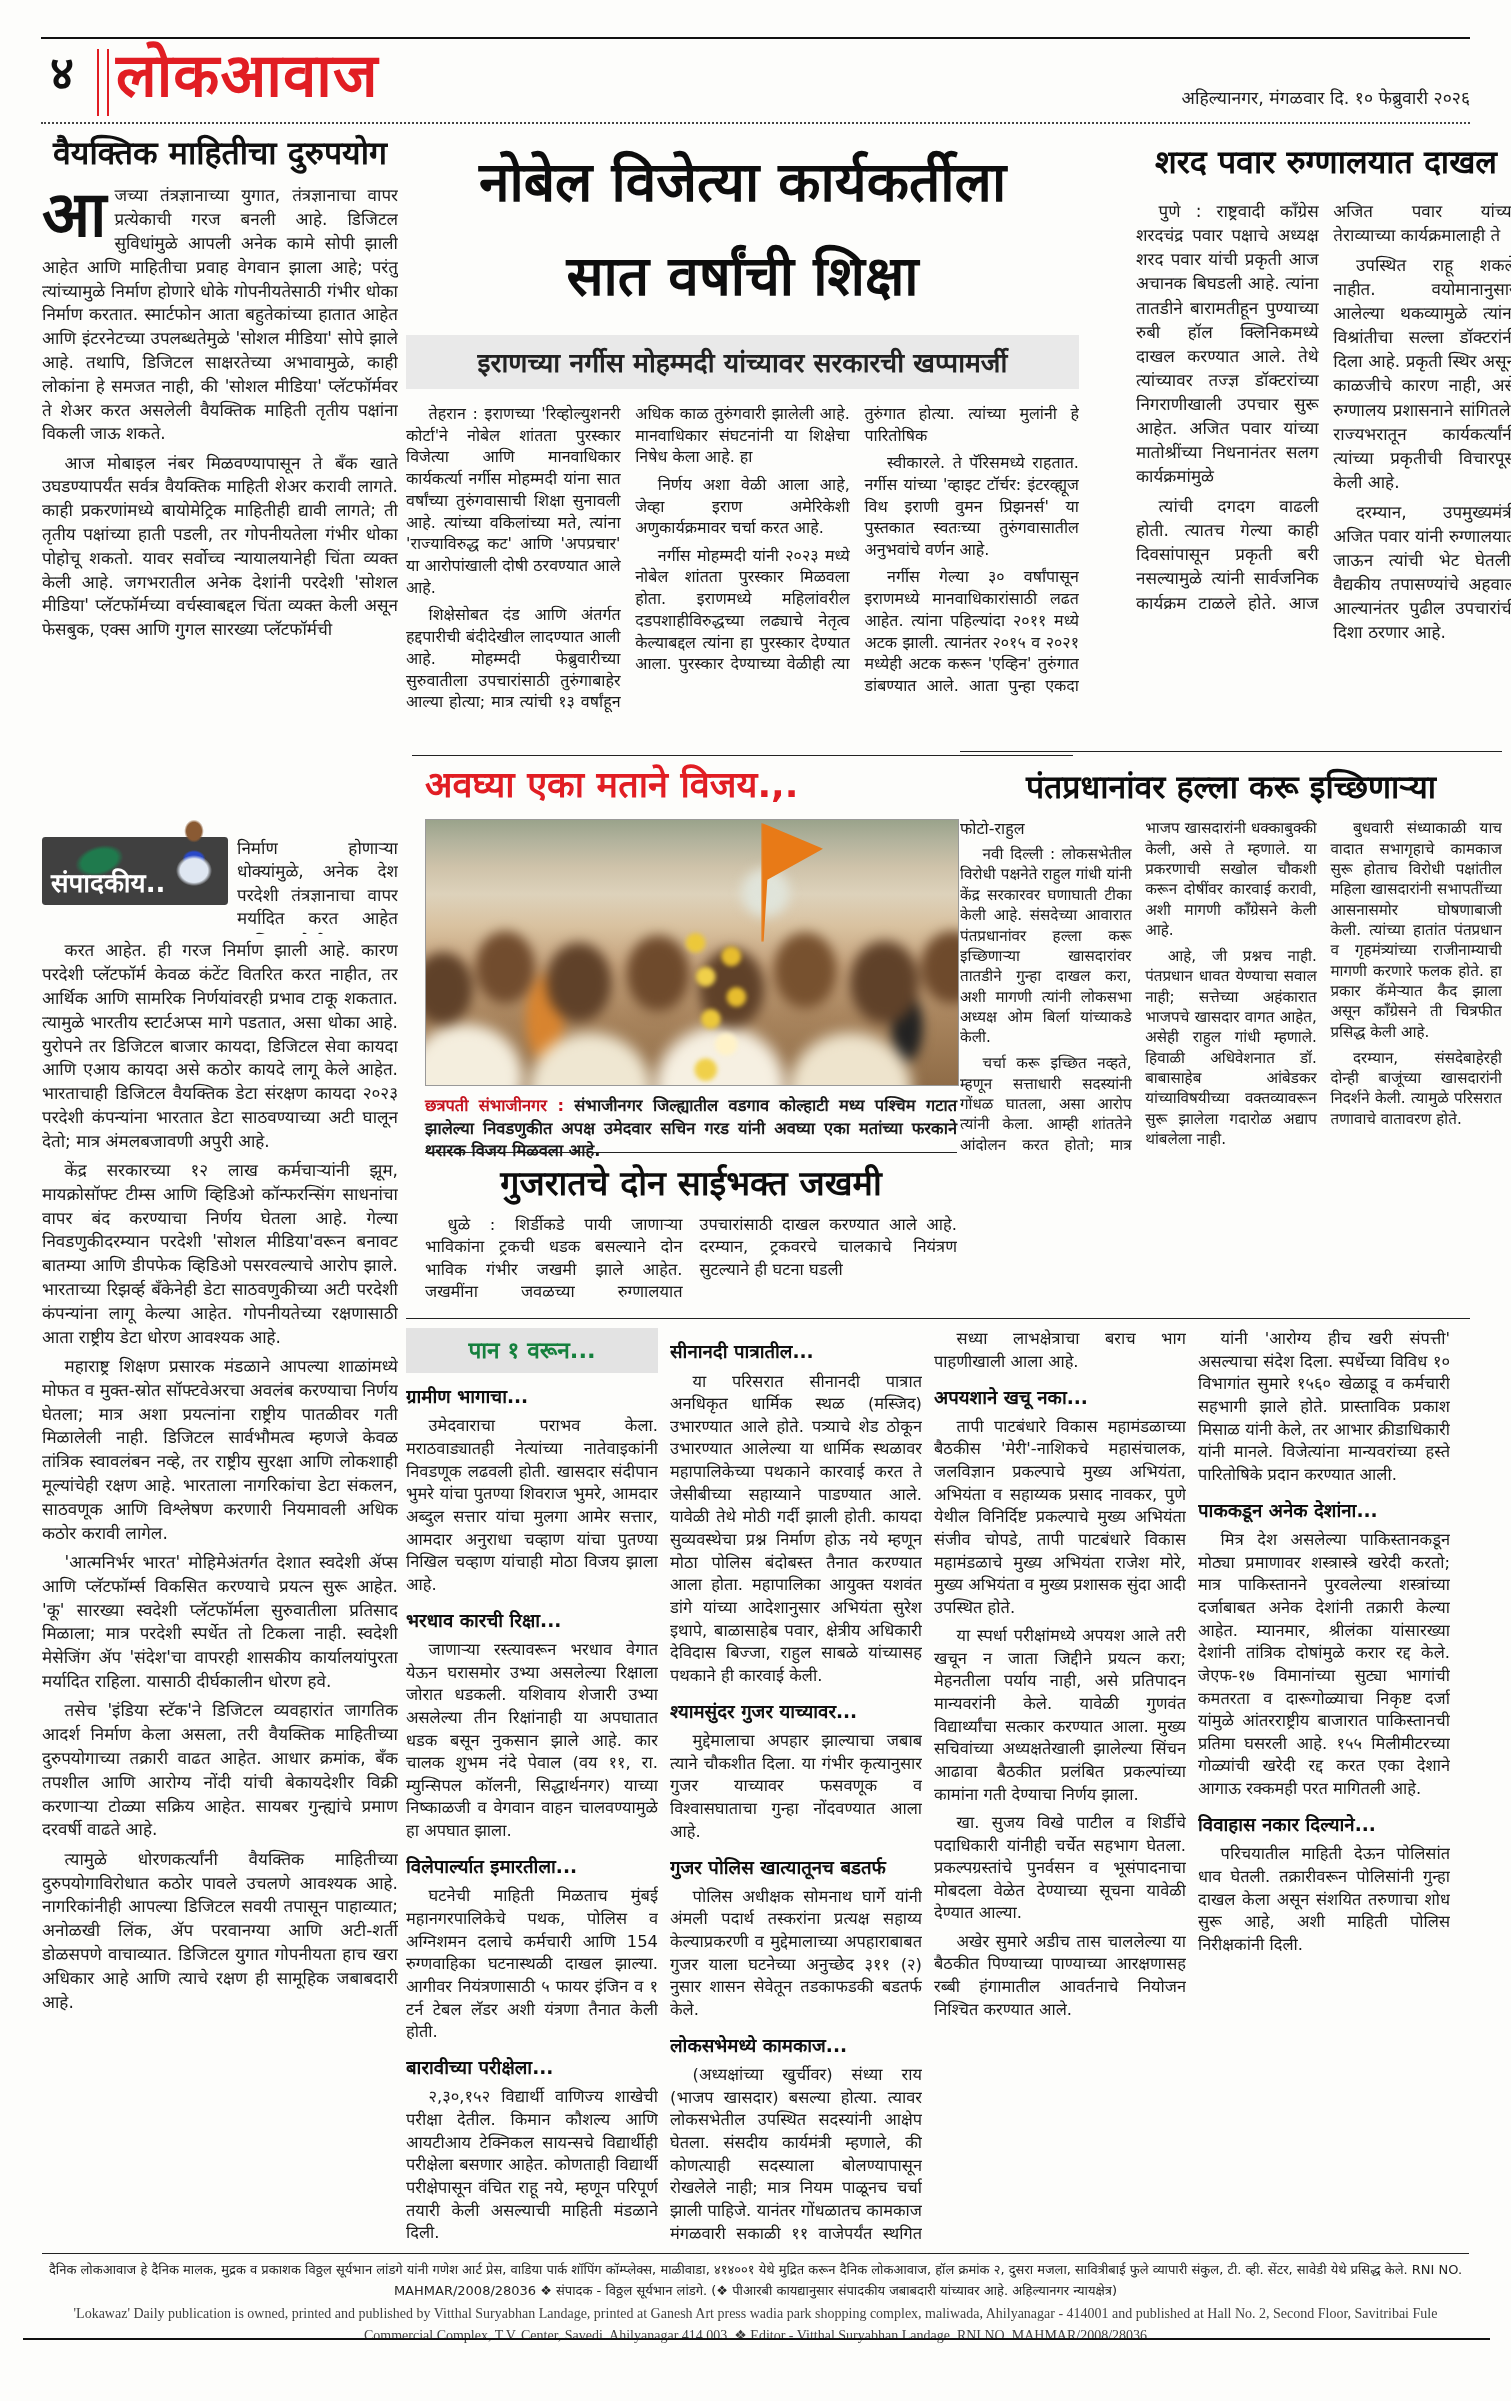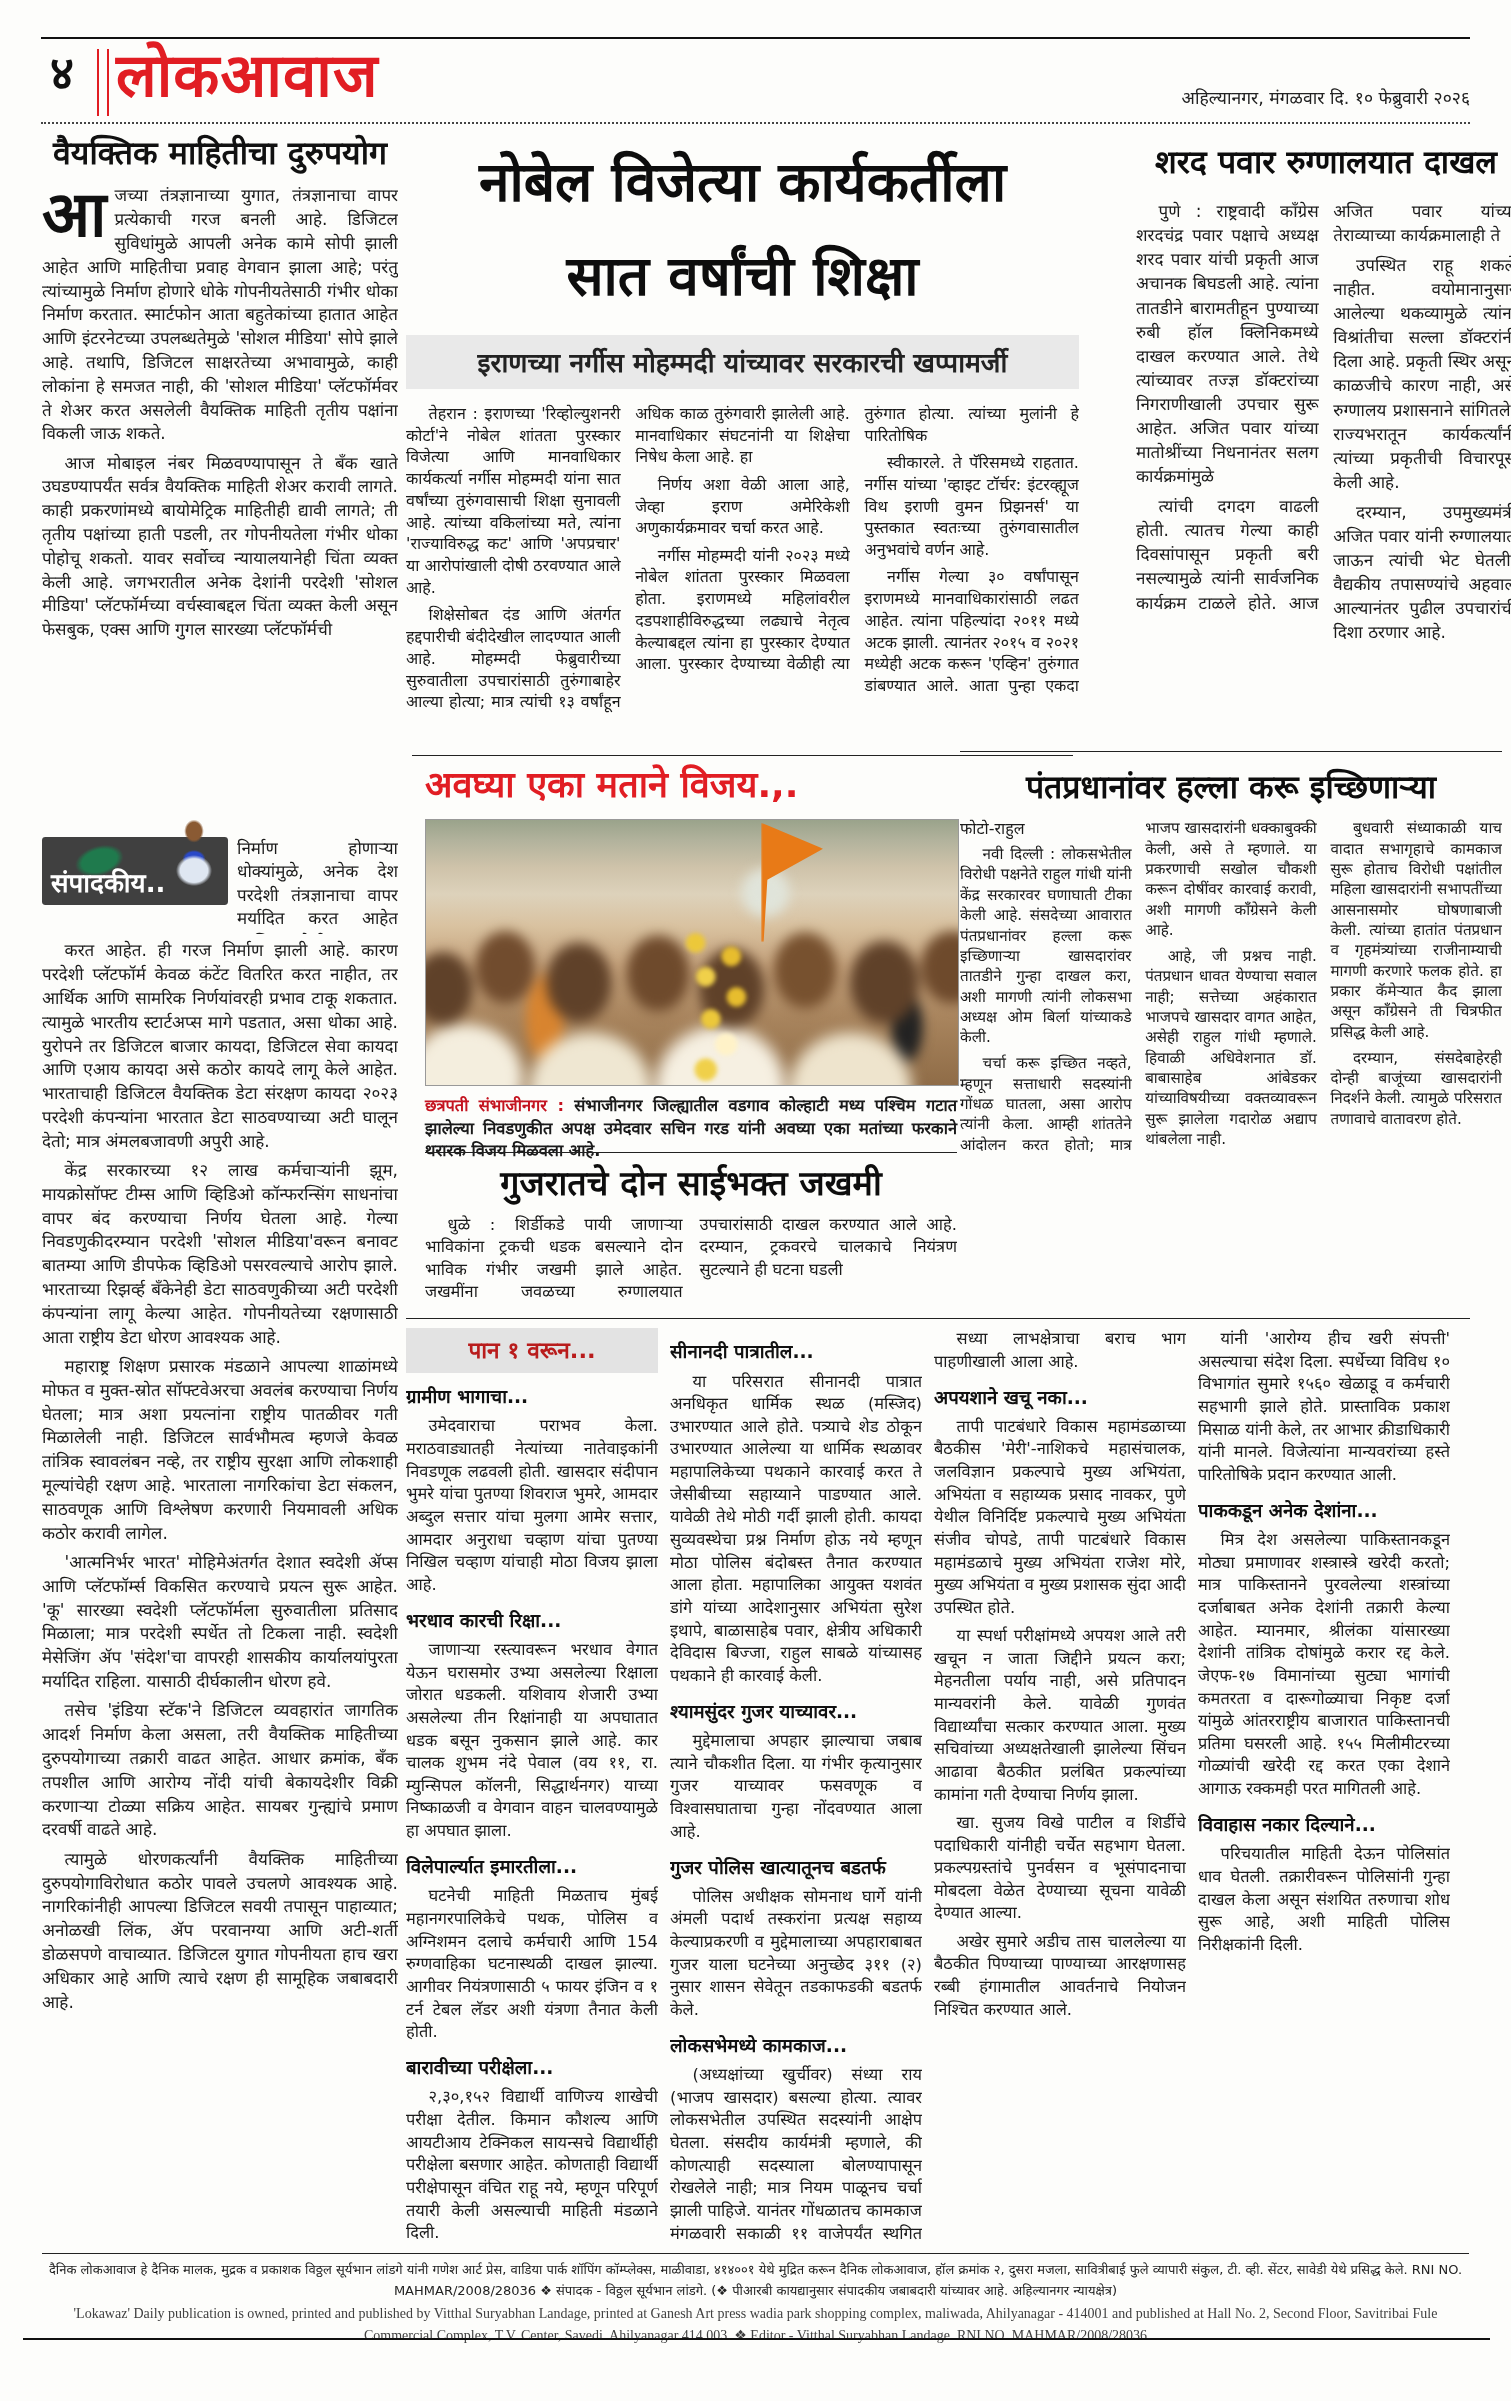--- a/index.html
+++ b/index.html
@@ -85,21 +85,21 @@
   .paw{left:1091px;top:139px;width:380px;margin-left:45px;}
   .paw-head{margin:0;font-size:32px;font-weight:800;text-align:center;color:#0d0d0d;}
   .paw-body{margin-top:17px;height:542px;overflow:hidden;column-count:2;column-gap:14.7px;font-size:17px;line-height:1.42;}
   
   .rah{left:960px;top:764px;width:542px;}
   .rah-head{margin:0;font-size:32px;font-weight:800;text-align:center;line-height:1.48;color:#0d0d0d;}
   .rah-body{margin-top:6.8px;height:439px;overflow:hidden;column-count:3;column-gap:13.6px;font-size:15.2px;line-height:1.34;}
   .photo-credit{font-weight:400;font-size:16px;margin-bottom:4.5px;}
   
   .cont-col{top:1328px;width:252px;height:918px;overflow:hidden;font-size:16.4px;line-height:1.38;}
-  .p1box{background:#e3e3e3;text-align:center;font-size:22.6px;font-weight:800;padding:6.8px 0;margin-bottom:10.2px;color:#b91c1c;}
+  .p1box{background:#e3e3e3;text-align:center;font-size:22.6px;font-weight:800;padding:6.8px 0;margin-bottom:10.2px;color:#15803d;}
   
   .imp-mr{left:42px;top:2260px;width:1427px;text-align:center;font-size:13px;line-height:1.6;color:#222;}
   .imp-en{left:42px;top:2303px;width:1427px;text-align:center;font-size:14px;line-height:1.55;color:#404040;
           font-family:"Liberation Serif",serif;}
   .rule-imp-top{left:42px;top:2253px;width:1427px;}
   .rule-bottom{left:22.6px;top:2338px;width:1467px;height:2.3px;background:#111;}
 </style>
 </head>
 <body>
 

